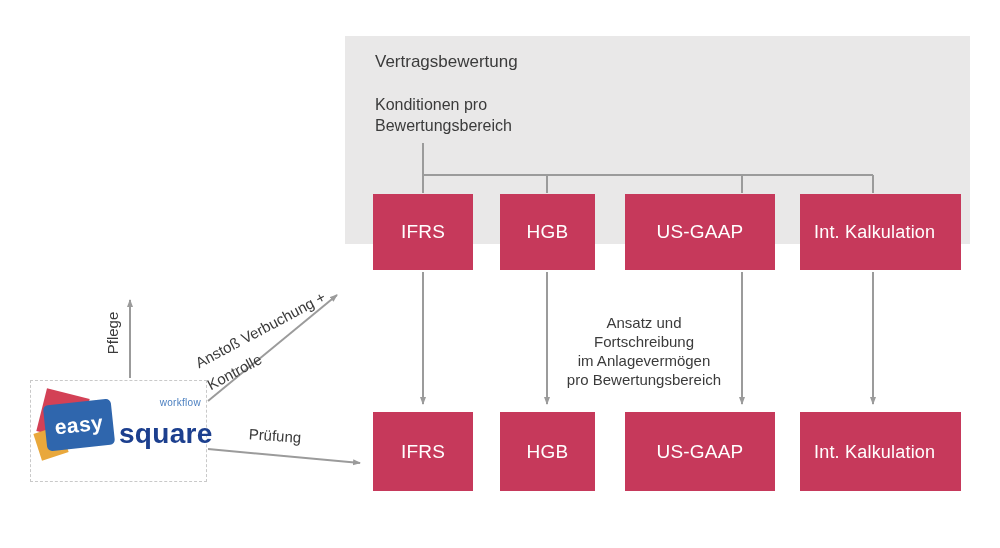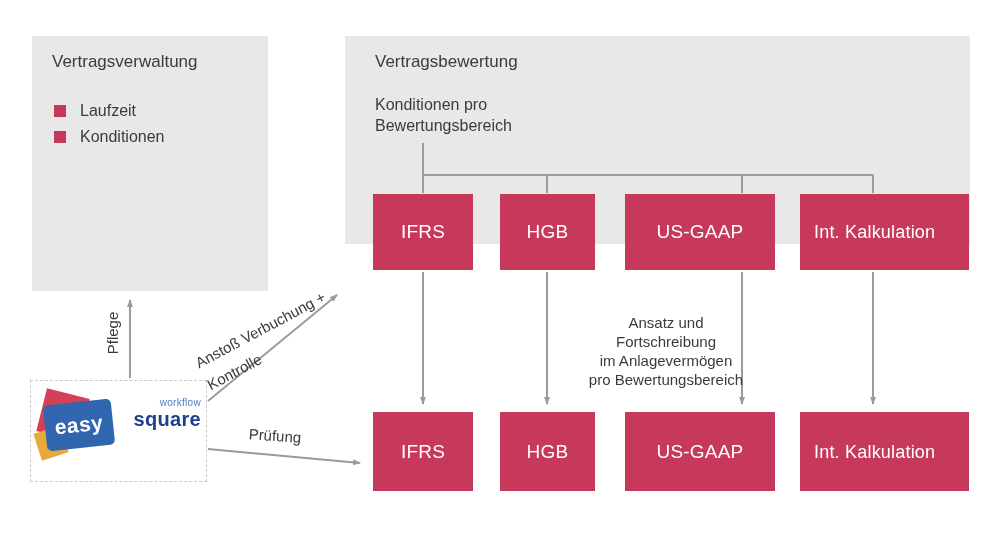--- a/index.html
+++ b/index.html
@@ -82,21 +82,21 @@
     justify-content: center;
     font-size: 19px;
     letter-spacing: 0.2px;
     z-index: 2;
     text-align: right;
   }
   .cbox.wrap {
     justify-content: flex-start;
     text-align: left;
     padding-left: 14px;
-    padding-right: 10px;
+    padding-right: 2px;
     font-size: 18px;
     line-height: 24px;
   }
   .row-top  .cbox { top: 194px; height: 76px; }
   .row-bot  .cbox { top: 412px; height: 79px; }
 
   
   .label, .note {
     position: absolute;
     z-index: 3;
@@ -116,21 +116,21 @@
     white-space: pre-line;
     transform: rotate(-28deg);
   }
   .lbl-pruefung {
     left: 240px; top: 427px;
     width: 70px;
     text-align: center;
     transform: rotate(4deg);
   }
   .note-ansatz {
-    left: 572px; top: 313px;
+    left: 550px; top: 313px;
     width: 188px;
     text-align: center;
     line-height: 19px;
     white-space: pre-line;
   }
 
   
   .logo-box {
     position: absolute;
     left: 30px; top: 380px;
@@ -176,25 +176,25 @@
     z-index: 2;
   }
   .logo-workflow {
     display: block;
     font-size: 10px;
     color: #4a7fc0;
     letter-spacing: 0.3px;
   }
   .logo-square {
     display: block;
-    font-size: 20px;
+    font-size: 28px;
     font-weight: bold;
     color: var(--logo-navy, #1c3f8e);
     letter-spacing: 0.3px;
-    margin-top: 0;
+    margin-top: 10px;
   }
 </style>
 </head>
 <body>
 
 <div class="canvas">
 
   <svg class="overlay" viewBox="0 0 1000 548" xmlns="http://www.w3.org/2000/svg">
     <defs>
       <marker id="arrow" markerWidth="10" markerHeight="10" refX="7" refY="3" orient="auto" markerUnits="userSpaceOnUse" viewBox="0 0 10 10">
@@ -207,33 +207,20 @@
     <line class="ln" x1="423" y1="272" x2="423" y2="404" marker-end="url(#arrow)"></line>
     <line class="ln" x1="547" y1="272" x2="547" y2="404" marker-end="url(#arrow)"></line>
     <line class="ln" x1="742" y1="272" x2="742" y2="404" marker-end="url(#arrow)"></line>
     <line class="ln" x1="873" y1="272" x2="873" y2="404" marker-end="url(#arrow)"></line>
 
     <line class="ln" x1="130" y1="378" x2="130" y2="300" marker-end="url(#arrow)"></line>
     <line class="ln" x1="208" y1="401" x2="337" y2="295" marker-end="url(#arrow)"></line>
     <line class="ln" x1="208" y1="449" x2="360" y2="463" marker-end="url(#arrow)"></line>
   </svg>
 
-  <div class="panel panel-left">
-    <div class="panel-title">Vertragsverwaltung</div>
-    <ul class="bullets">
-      <li>
-        <span class="bullet"></span>
-        <span>Laufzeit</span>
-      </li>
-      <li>
-        <span class="bullet"></span>
-        <span>Konditionen</span>
-      </li>
-    </ul>
-  </div>
 
   <div class="panel panel-right">
     <div class="panel-title">Vertragsbewertung</div>
     <div class="subtitle">Konditionen pro
 Bewertungsbereich</div>
   </div>
 
   <div class="row-top">
     <div class="cbox" style="left:373px; width:100px;">IFRS</div>
     <div class="cbox" style="left:500px; width:95px;">HGB</div>

